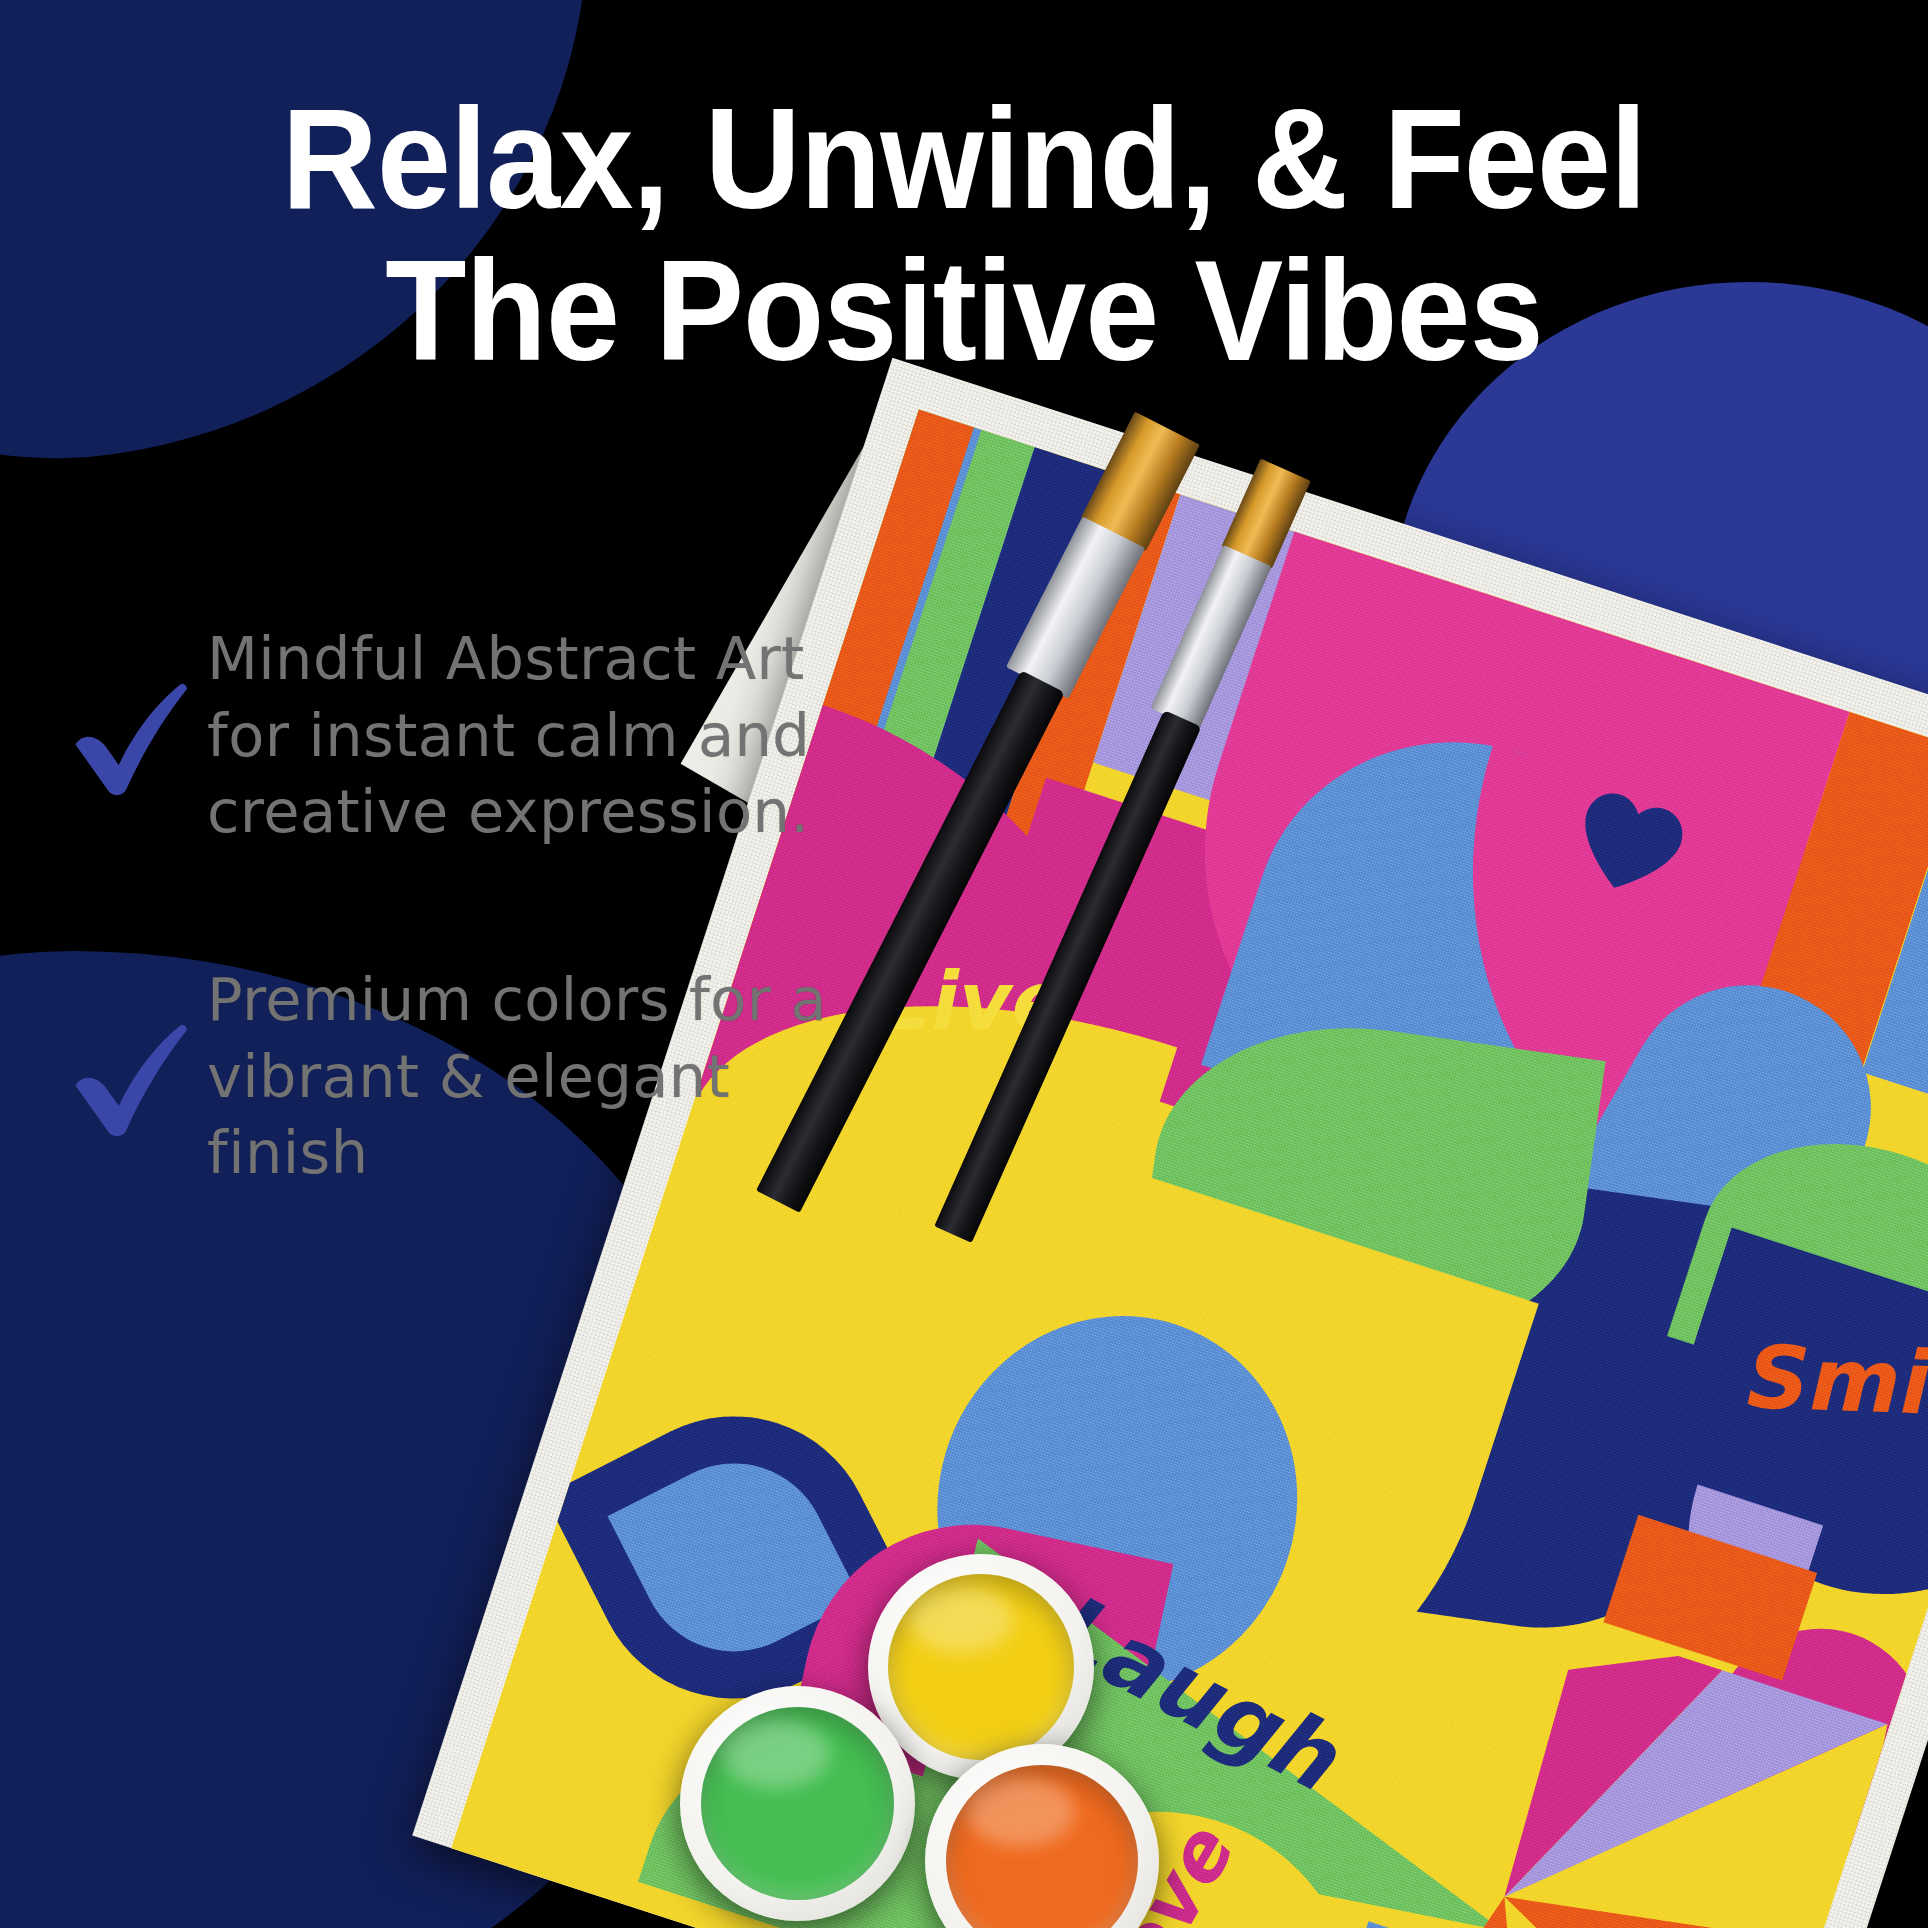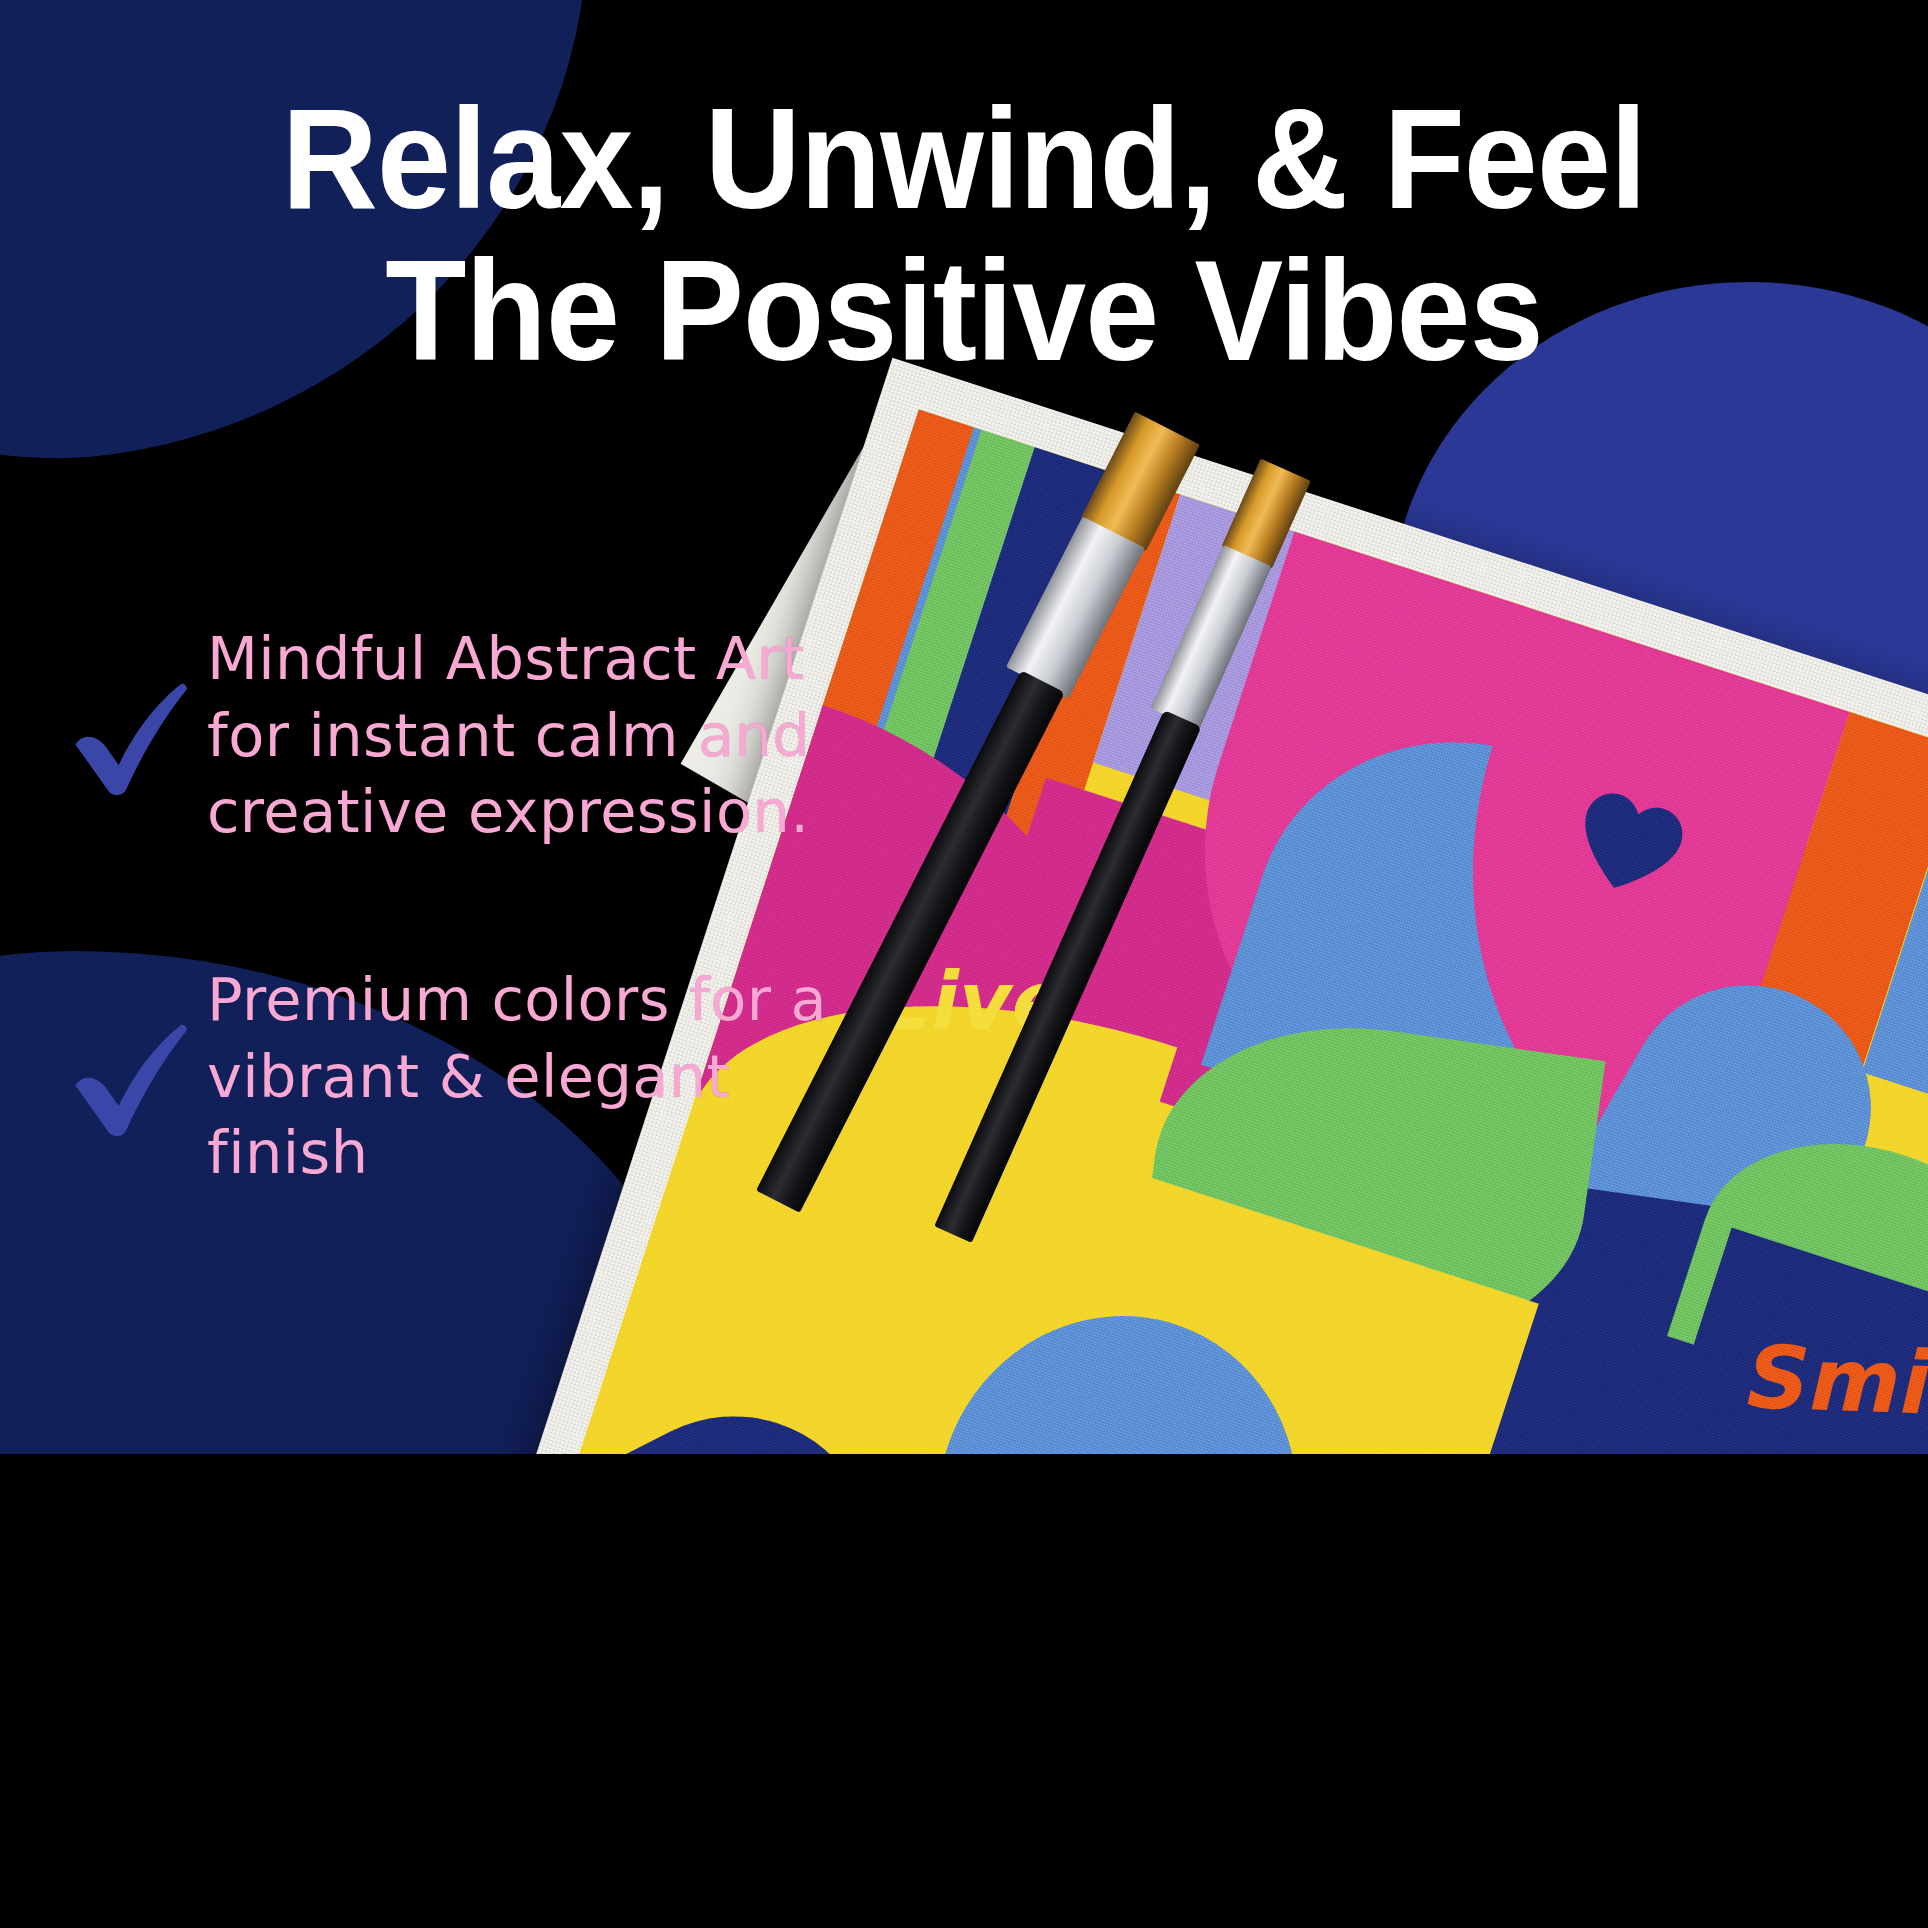--- a/index.html
+++ b/index.html
@@ -2,21 +2,21 @@
 <html style="font-size:15px"><head>
 <meta charset="utf-8">
 <title>Relax, Unwind, &amp; Feel The Positive Vibes</title>
 <style>
   * { margin:0; padding:0; box-sizing:border-box; }
   html,body{ width:1928px; height:1928px; background:#000; overflow:hidden; }
   body{ font-family:"Liberation Sans", sans-serif; }
 
   #stage{
     position:relative;
-    width:1928px; height:1454px;
+    width:1928px; height:1928px;
     background:#000000;
     overflow:hidden;
   }
 
   
   .blob{ position:absolute; pointer-events:none; }
 
   #blob-top-left{
     left:-405px; top:-527px;
     width:998px; height:979px;
@@ -67,21 +67,21 @@
     align-items:center;
     margin-bottom:111px;
   }
   .check-wrap{
     flex:0 0 151px;
     height:141px;
     position:relative;
   }
   .check-wrap svg{ position:absolute; left:7.5px; top:5.6px; }
   .feature-text{
-    color:#f9a8d4;
+    color:#737373;
     font-family:"DejaVu Sans", sans-serif;
     font-size:59px;
     line-height:1.30;
     letter-spacing:0.4px;
     white-space:pre-line;
     text-shadow:0 0 0.9px rgba(0,0,0,.35);
   }
 
   
   #artwork-wrap{

